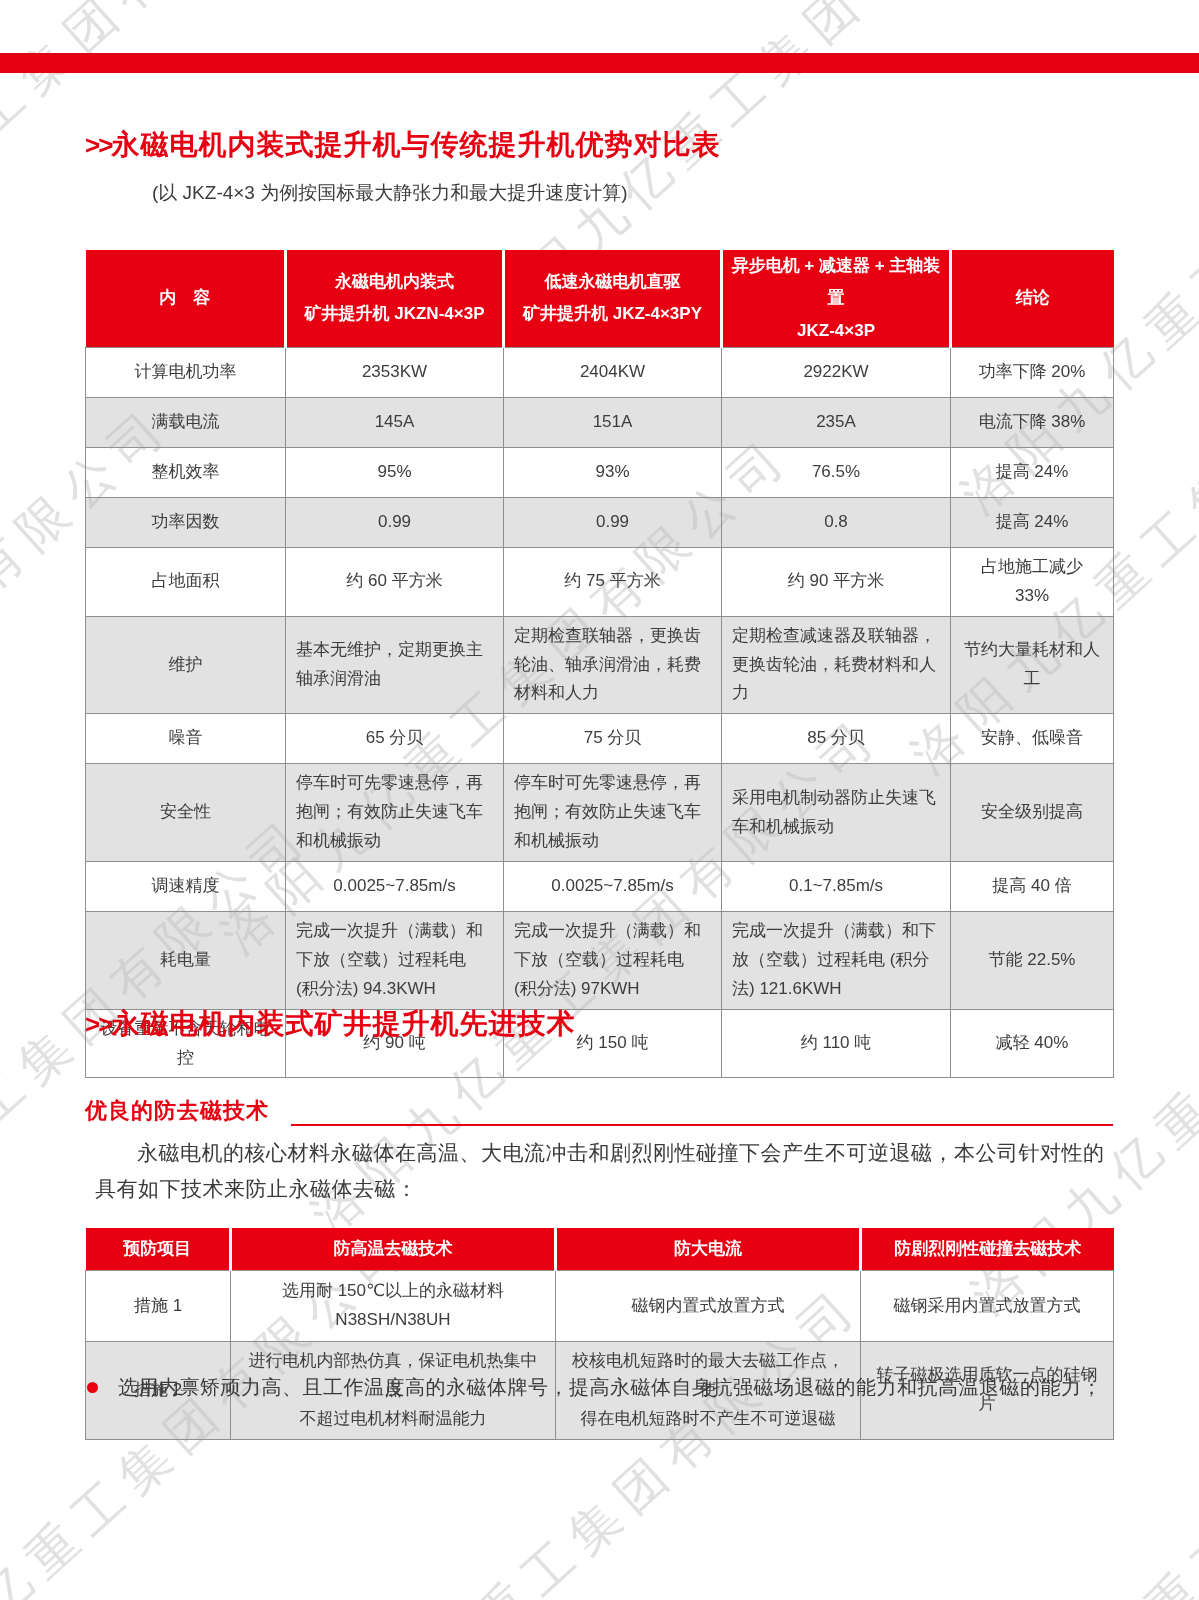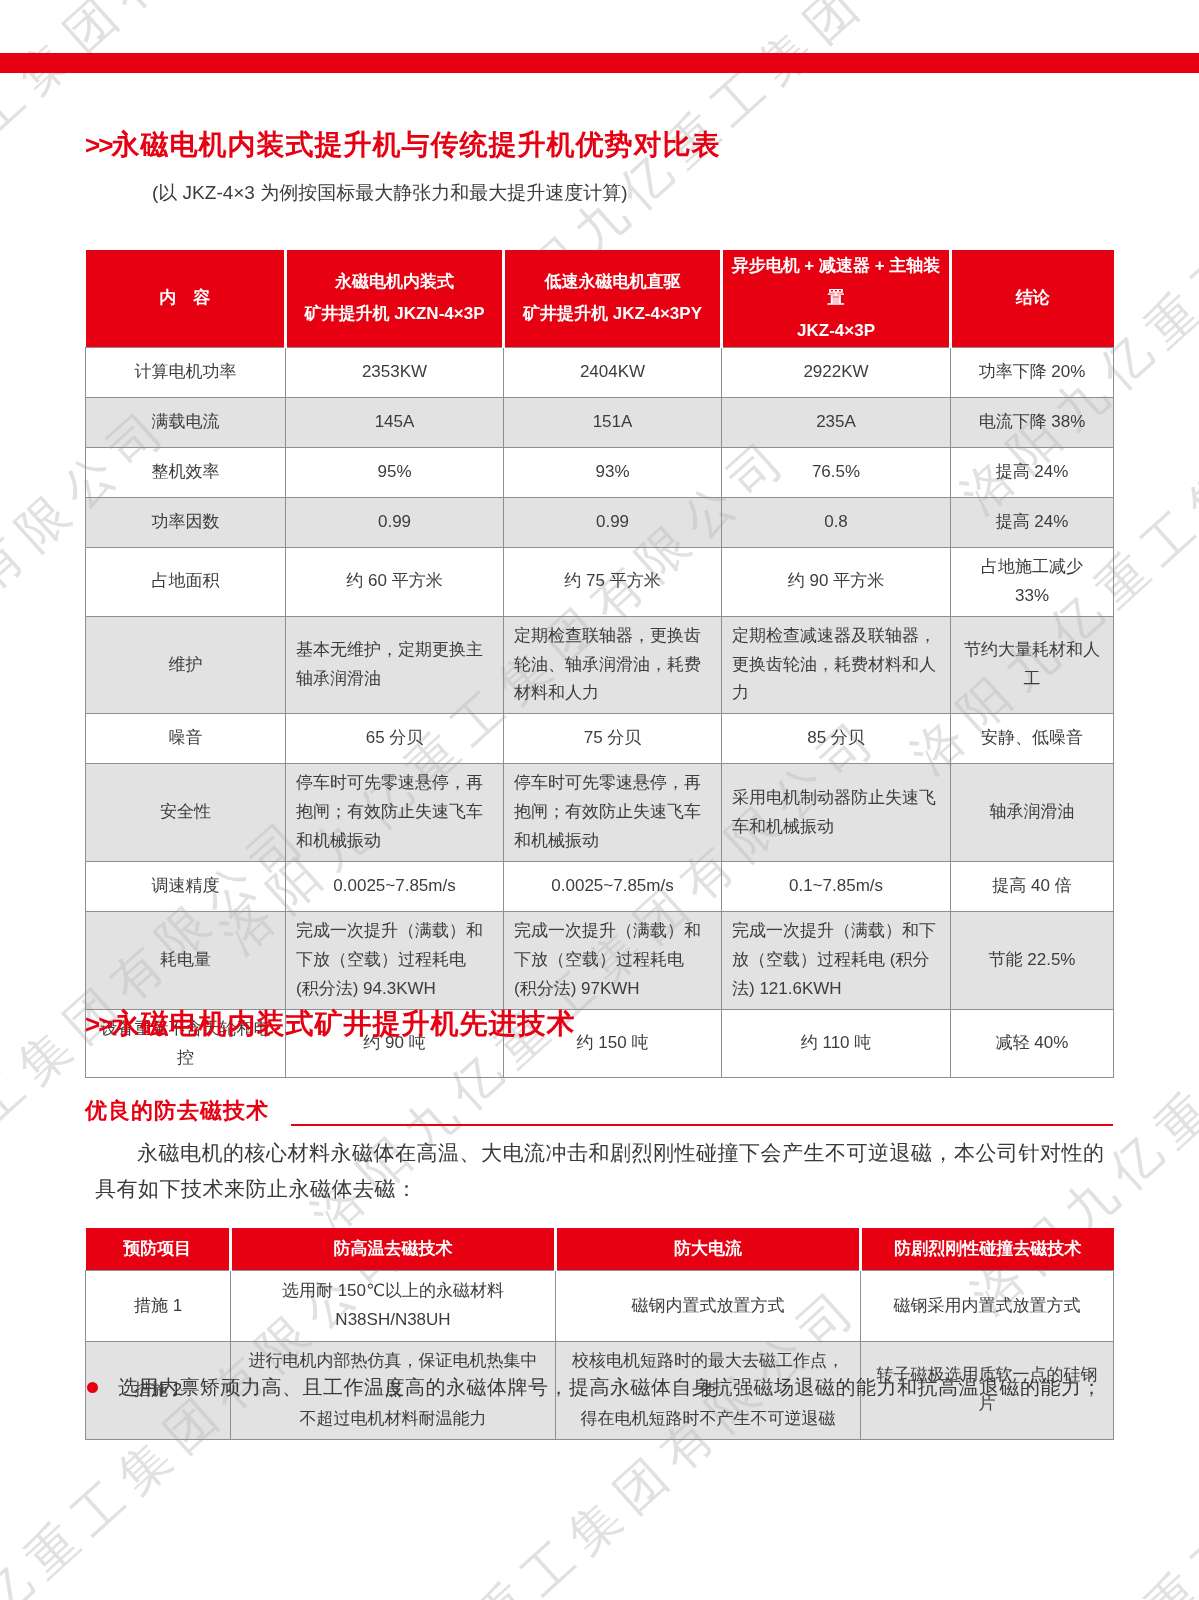--- a/index.html
+++ b/index.html
@@ -138,21 +138,21 @@
             <td>65 分贝</td>
             <td>75 分贝</td>
             <td>85 分贝</td>
             <td>安静、低噪音</td>
           </tr>
           <tr class="gray">
             <td>安全性</td>
             <td class="left">停车时可先零速悬停，再抱闸；有效防止失速飞车和机械振动</td>
             <td class="left">停车时可先零速悬停，再抱闸；有效防止失速飞车和机械振动</td>
             <td class="left">采用电机制动器防止失速飞车和机械振动</td>
-            <td>轴承润滑油</td>
+            <td>安全级别提高</td>
           </tr>
           <tr>
             <td>调速精度</td>
             <td>0.0025~7.85m/s</td>
             <td>0.0025~7.85m/s</td>
             <td>0.1~7.85m/s</td>
             <td>提高 40 倍</td>
           </tr>
           <tr class="gray">
             <td>耗电量</td>

